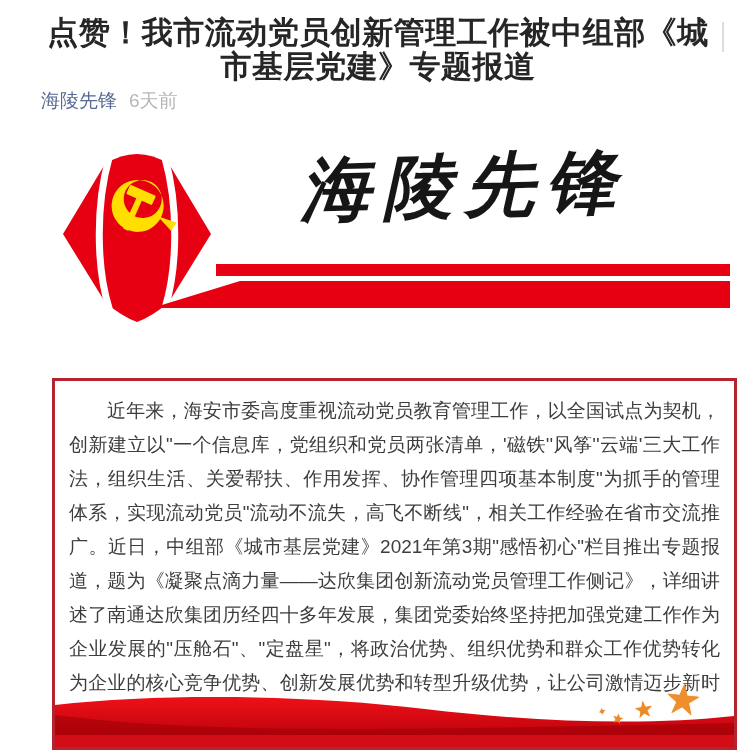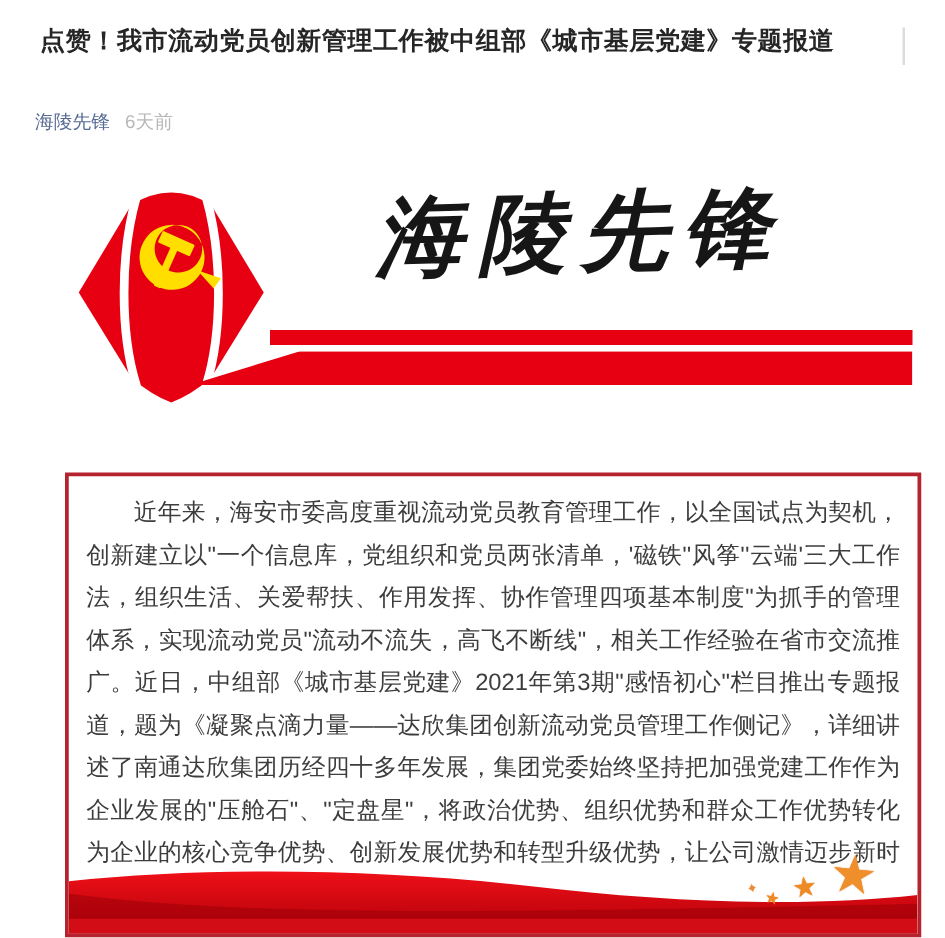--- a/index.html
+++ b/index.html
@@ -2,25 +2,25 @@
 <html><head>
 <meta charset="utf-8">
 <style>
   * { margin:0; padding:0; box-sizing:border-box; }
   html,body { width:756px; height:750px; background:#ffffff; overflow:hidden;
               font-family:"Liberation Sans", sans-serif; }
   .page { position:relative; width:756px; height:750px; background:#fff; }
 
   
   .title { position:absolute; left:32px; top:16px; width:692px;
-           font-size:20px; font-weight:700; color:#262626; line-height:34px;
-           letter-spacing:0.5px; }
+           font-size:31px; font-weight:700; color:#262626; line-height:34px;
+           letter-spacing:0.5px;text-align:center; }
   .v-divider { position:absolute; left:722px; top:22px; width:2px; height:30px;
                background:#dcdcdc; }
-  .meta { position:absolute; left:28px; top:88px; font-size:15px; }
+  .meta { position:absolute; left:41px; top:88px; font-size:19px; }
   .meta .source { color:#576b95; cursor:pointer; }
   .meta .time { color:#b7b7b7; margin-left:12px; }
 
   
   .banner { position:absolute; left:0; top:126px; width:756px; height:246px;
             background:#fff; }
   .emblem { position:absolute; left:55px; top:18px; }
   .calligraphy { position:absolute; left:300px; top:14px; width:330px;
                  font-family:"DejaVu Serif", serif; font-style:italic;
                  font-weight:700; font-size:70px; letter-spacing:12px;

